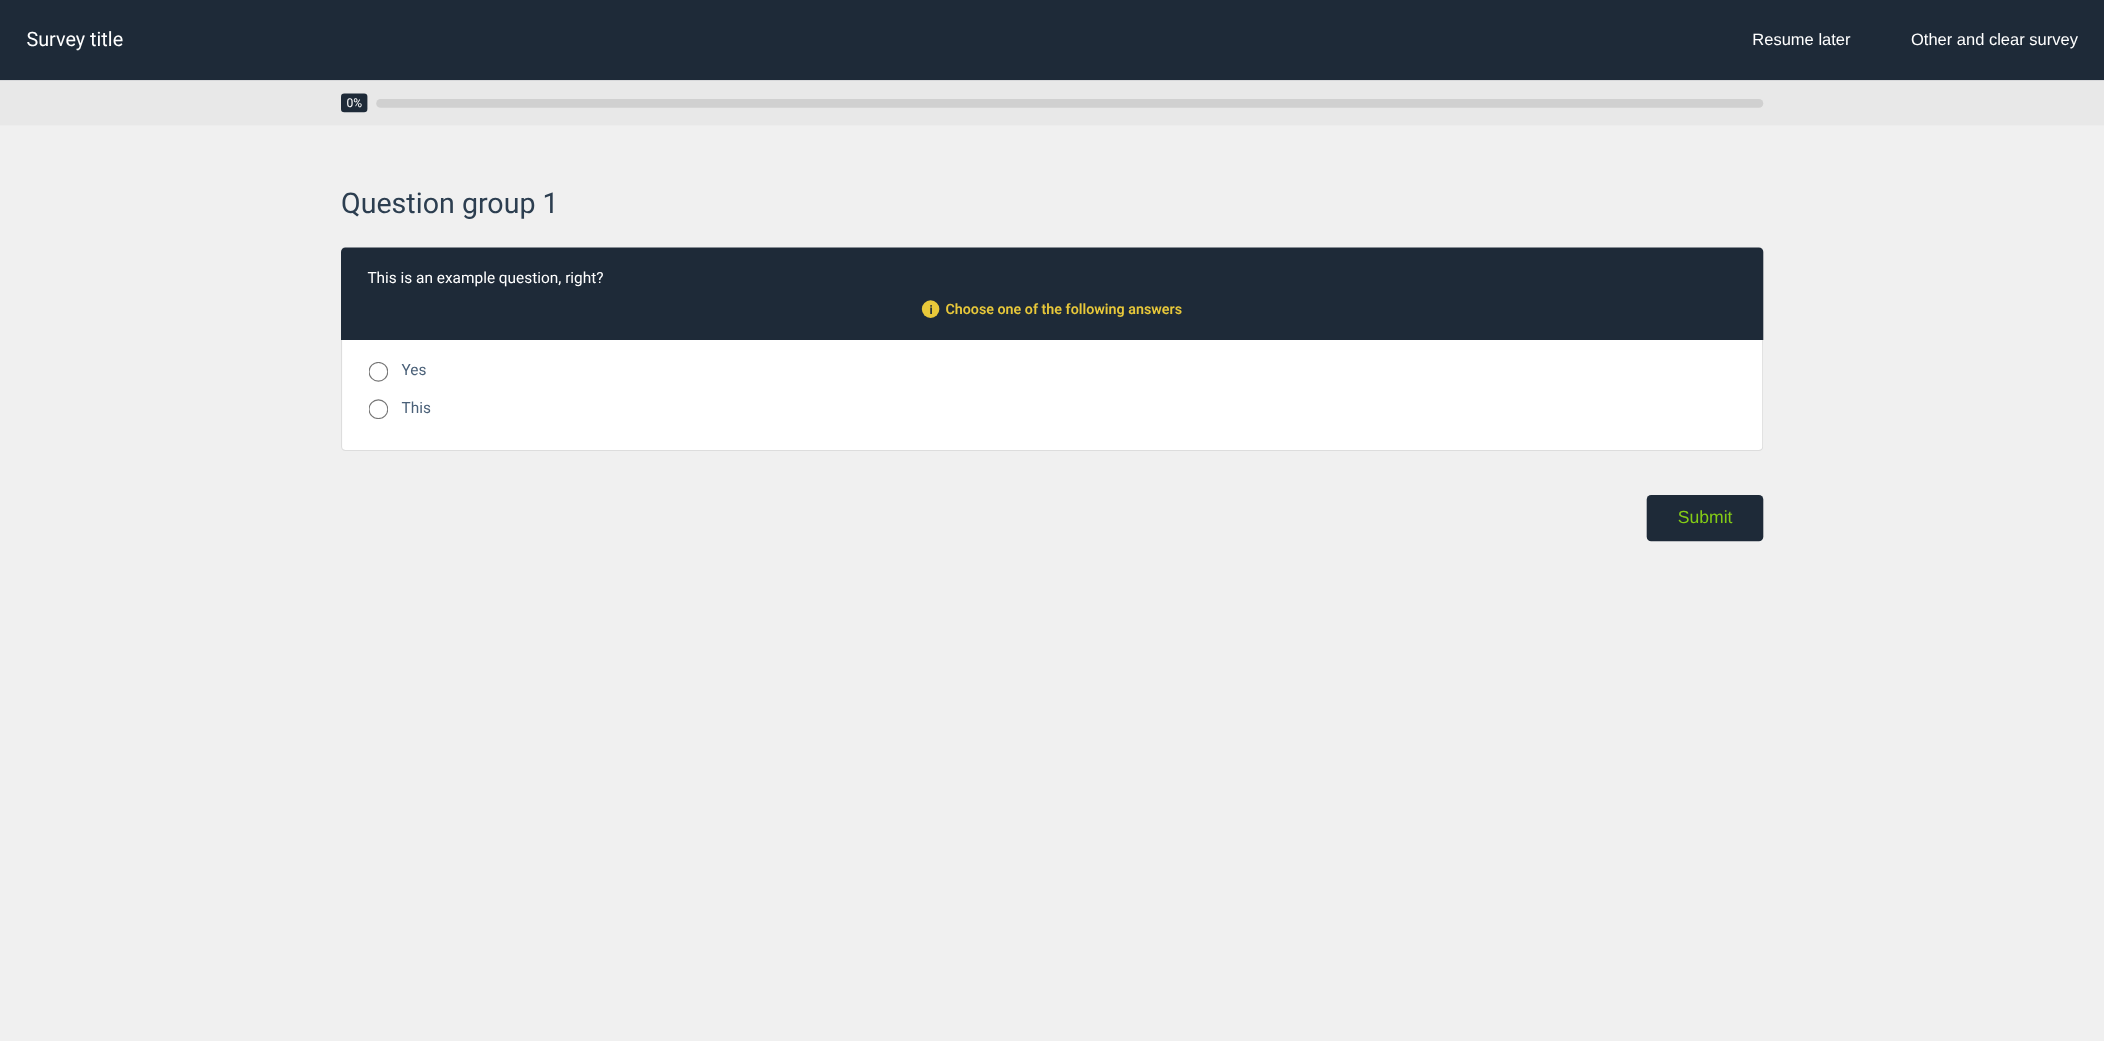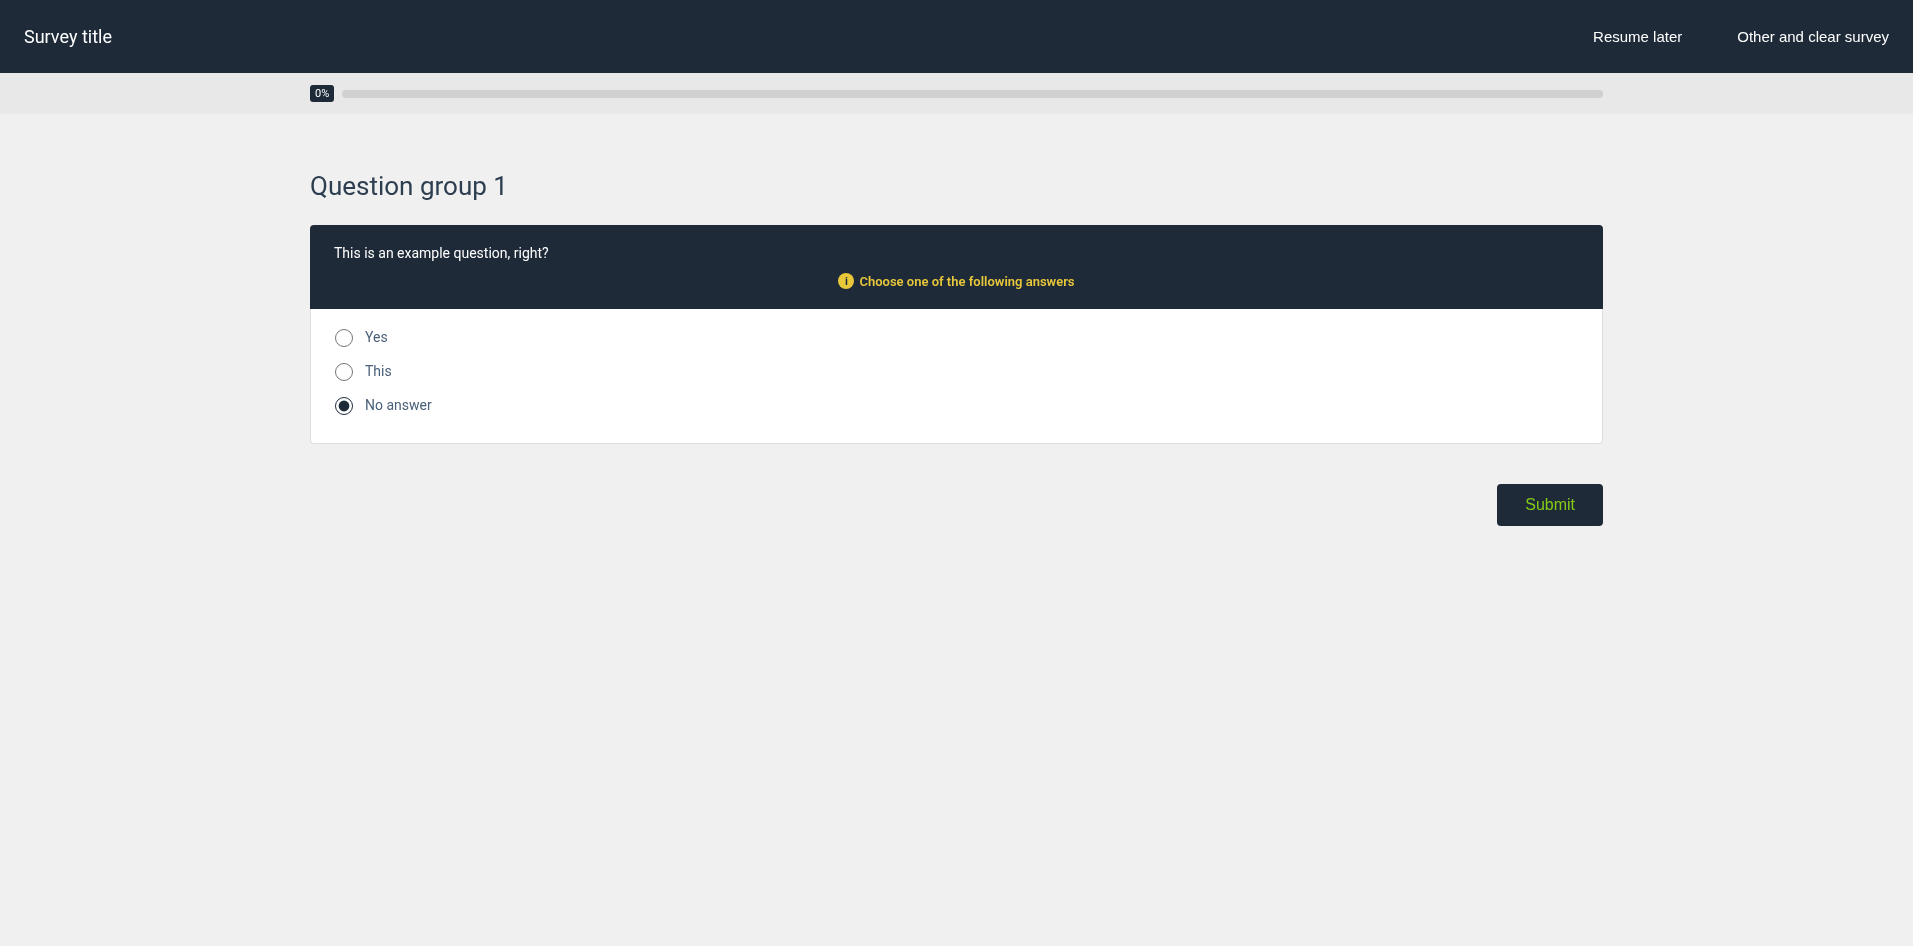--- a/index.html
+++ b/index.html
@@ -221,24 +221,20 @@
     </label>
 
 
     <label class="radio-option">
       <input type="radio" class="radio-input" name="q1" value="maybe" style="">
       <span class="radio-label">This</span>
     </label>
 
 
 
-    <label class="radio-option">
-      <input type="radio" class="radio-input" name="q1" value="noanswer" checked="" style="">
-      <span class="radio-label">No answer</span>
-    </label>
 
   </div>
 
   <div class="submit-area">
     <button class="submit-btn">Submit</button>
   </div>
 
 </main>
 
 </body></html>

